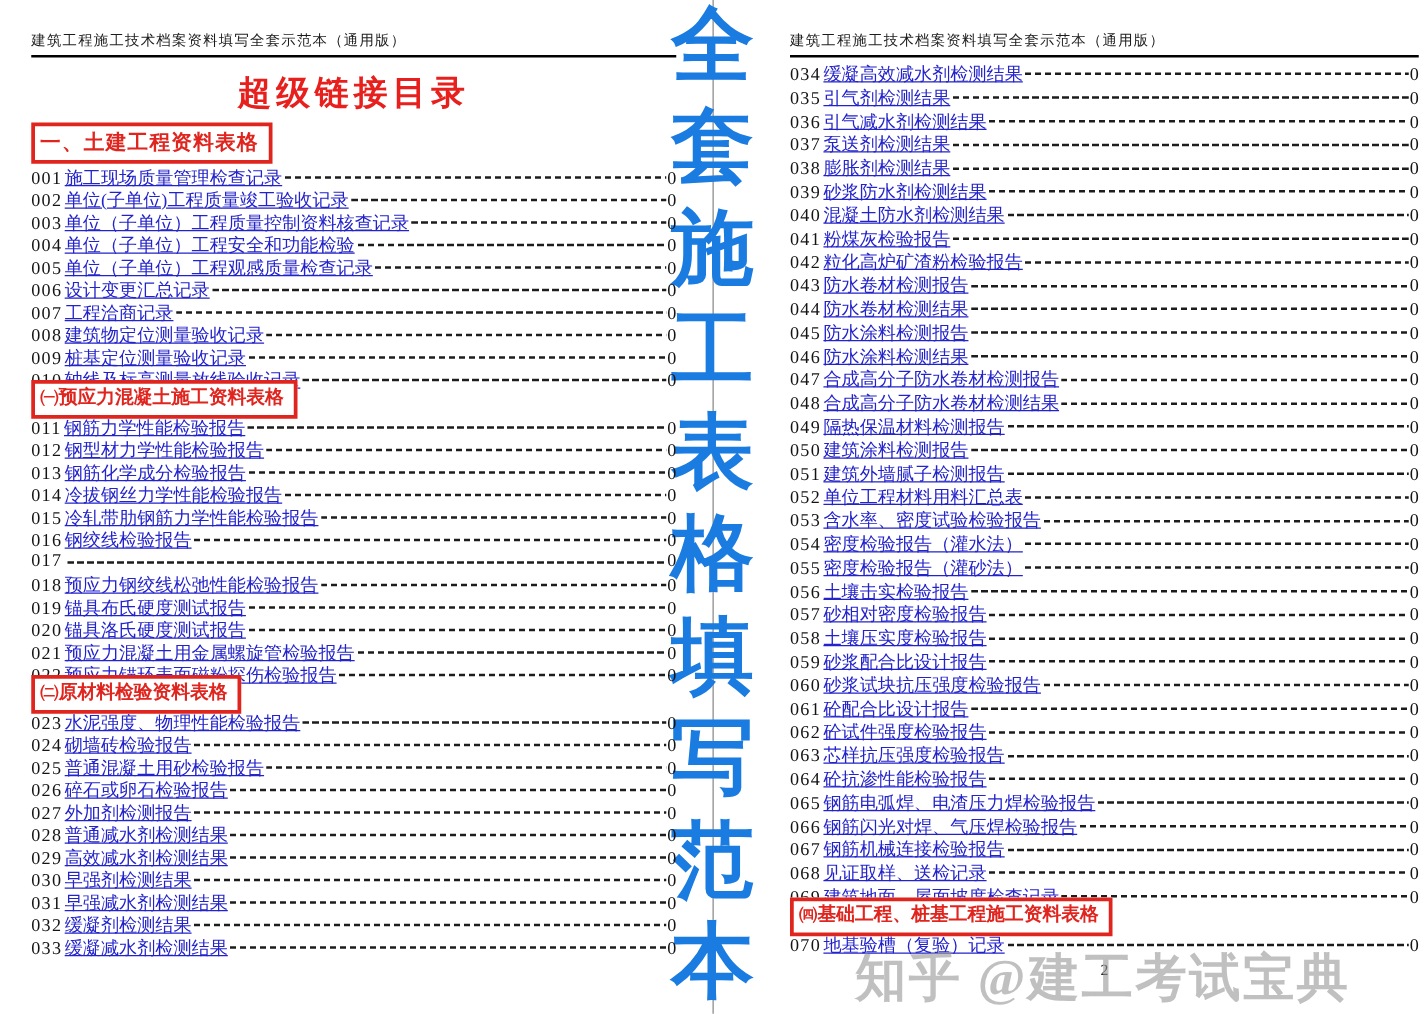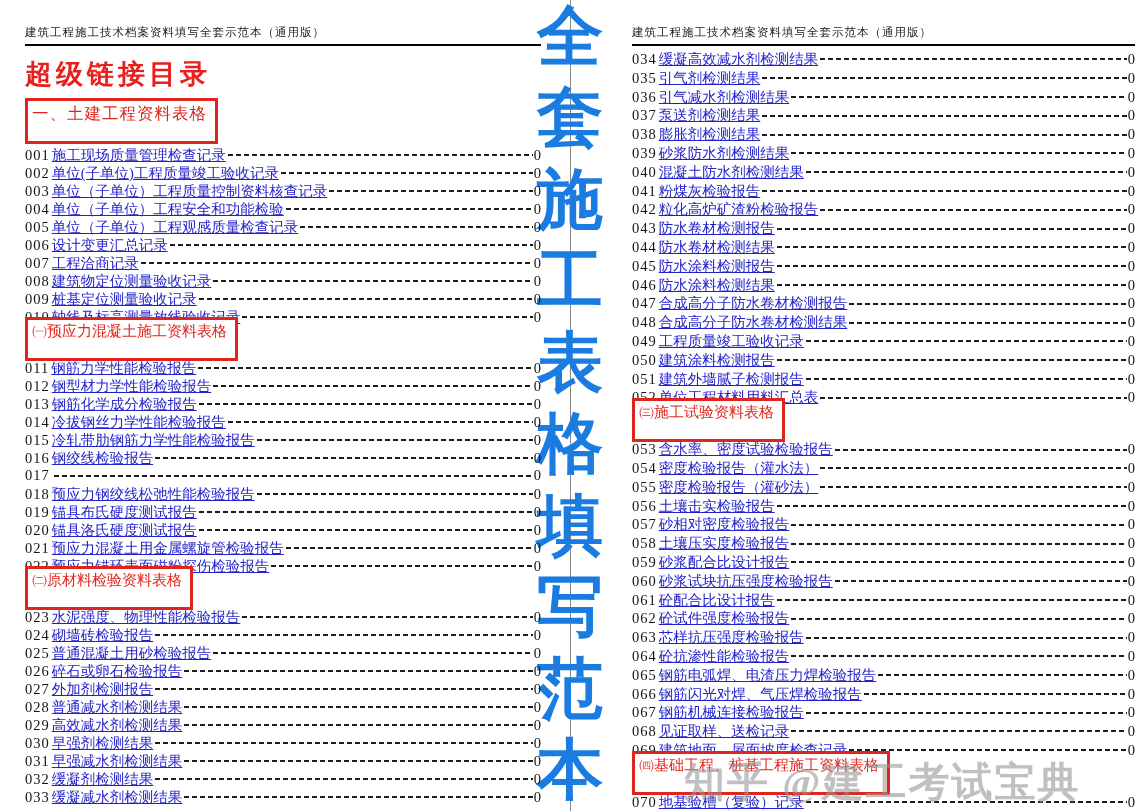--- a/index.html
+++ b/index.html
@@ -13,21 +13,21 @@
   
   .page{position:absolute;top:25px;}
   .page-left{left:25px;width:516px;}
   .page-right{left:632px;width:503px;}
 
   .page-header{
     font-size:11.5px;color:#1c1c1c;text-align:left;letter-spacing:1px;
     border-bottom:2px solid #000;padding-bottom:4px;white-space:nowrap;
   }
   .page-title{
-    font-size:27px;font-weight:bold;color:#e8201d;
+    font-size:27px;font-weight:bold;color:#e8201d;text-align:center;
     margin:10px 0 6px 0;letter-spacing:4px;
   }
 
   
   .toc{position:relative;margin-top:4px;}
   .toc-row{
     display:flex;align-items:baseline;height:18px;font-size:14.5px;
     white-space:nowrap;position:relative;z-index:1;overflow:hidden;
   }
   .page-right .toc-row{height:18.8px;font-family:Liberation Serif, serif;}
@@ -35,21 +35,21 @@
   .toc-link{color:#2323cb;text-decoration:underline;cursor:pointer;}
   .toc-leader{
     flex:1 1 auto;align-self:center;height:2px;margin:0 1px 0 2px;min-width:12px;
     background:repeating-linear-gradient(90deg,#1c1c1c 0 5px,transparent 5px 8px);
   }
   .toc-page{color:#141414;}
 
   
   .section-box{
     display:table;background:#fff;border:3px solid #e0251f;color:#e0251f;
-    font-weight:normal;font-size:15px;line-height:21px;padding:1px 8px 16px 4px;
+    font-weight:bold;font-size:15px;line-height:21px;padding:1px 8px 3px 4px;
     position:relative;z-index:2;margin:-9px 0 -2px 0;white-space:nowrap;
   }
   .section-box.top{
     font-size:16.5px;line-height:23px;margin:2px 0 2px 0;letter-spacing:1px;
   }
 
   .page-number{
     text-align:center;font-size:12.5px;color:#222;margin-top:4px;
   }
 
@@ -388,21 +388,21 @@
           <span class="toc-page">0</span>
         </div>
         <div class="toc-row">
           <span class="toc-num">048</span>
           <a class="toc-link">合成高分子防水卷材检测结果</a>
           <span class="toc-leader"></span>
           <span class="toc-page">0</span>
         </div>
         <div class="toc-row">
           <span class="toc-num">049</span>
-          <a class="toc-link">工程质量竣工验收记录</a>
+          <a class="toc-link">隔热保温材料检测报告</a>
           <span class="toc-leader"></span>
           <span class="toc-page">0</span>
         </div>
         <div class="toc-row">
           <span class="toc-num">050</span>
           <a class="toc-link">建筑涂料检测报告</a>
           <span class="toc-leader"></span>
           <span class="toc-page">0</span>
         </div>
         <div class="toc-row">
@@ -410,21 +410,20 @@
           <a class="toc-link">建筑外墙腻子检测报告</a>
           <span class="toc-leader"></span>
           <span class="toc-page">0</span>
         </div>
         <div class="toc-row">
           <span class="toc-num">052</span>
           <a class="toc-link">单位工程材料用料汇总表</a>
           <span class="toc-leader"></span>
           <span class="toc-page">0</span>
         </div>
-        <div class="section-box">㈢施工试验资料表格</div>
         <div class="toc-row">
           <span class="toc-num">053</span>
           <a class="toc-link">含水率、密度试验检验报告</a>
           <span class="toc-leader"></span>
           <span class="toc-page">0</span>
         </div>
         <div class="toc-row">
           <span class="toc-num">054</span>
           <a class="toc-link">密度检验报告（灌水法）</a>
           <span class="toc-leader"></span>

